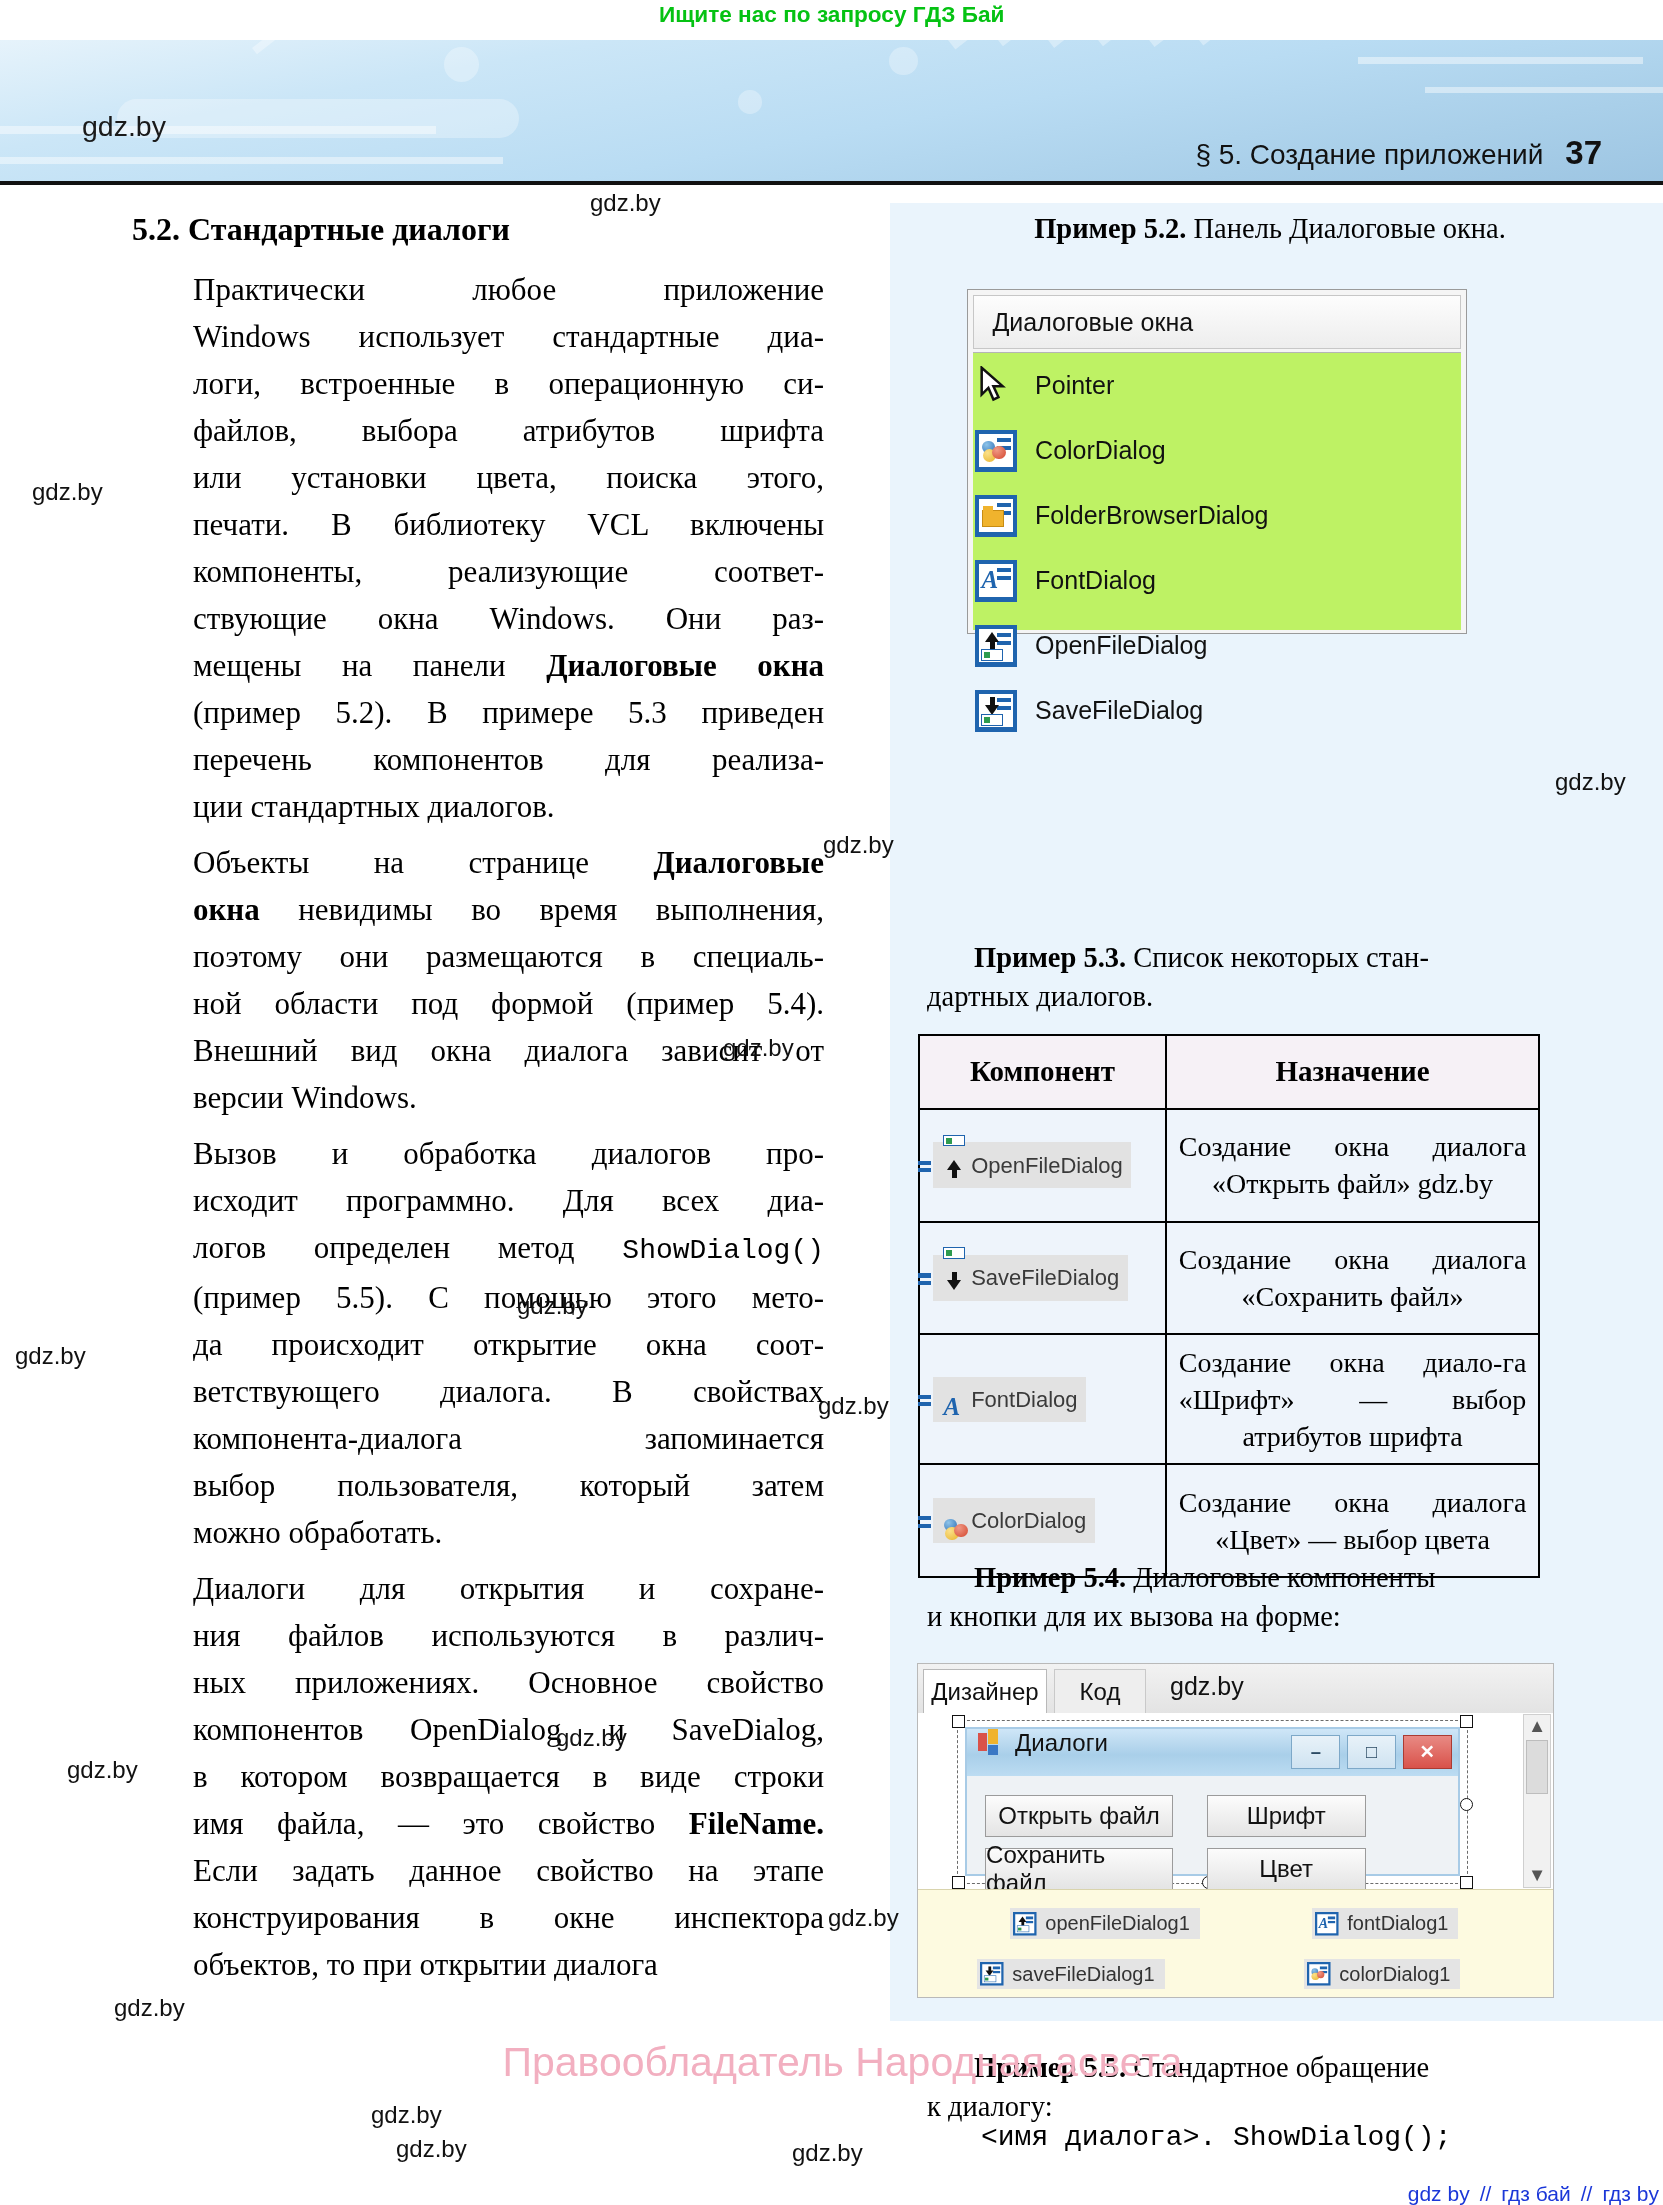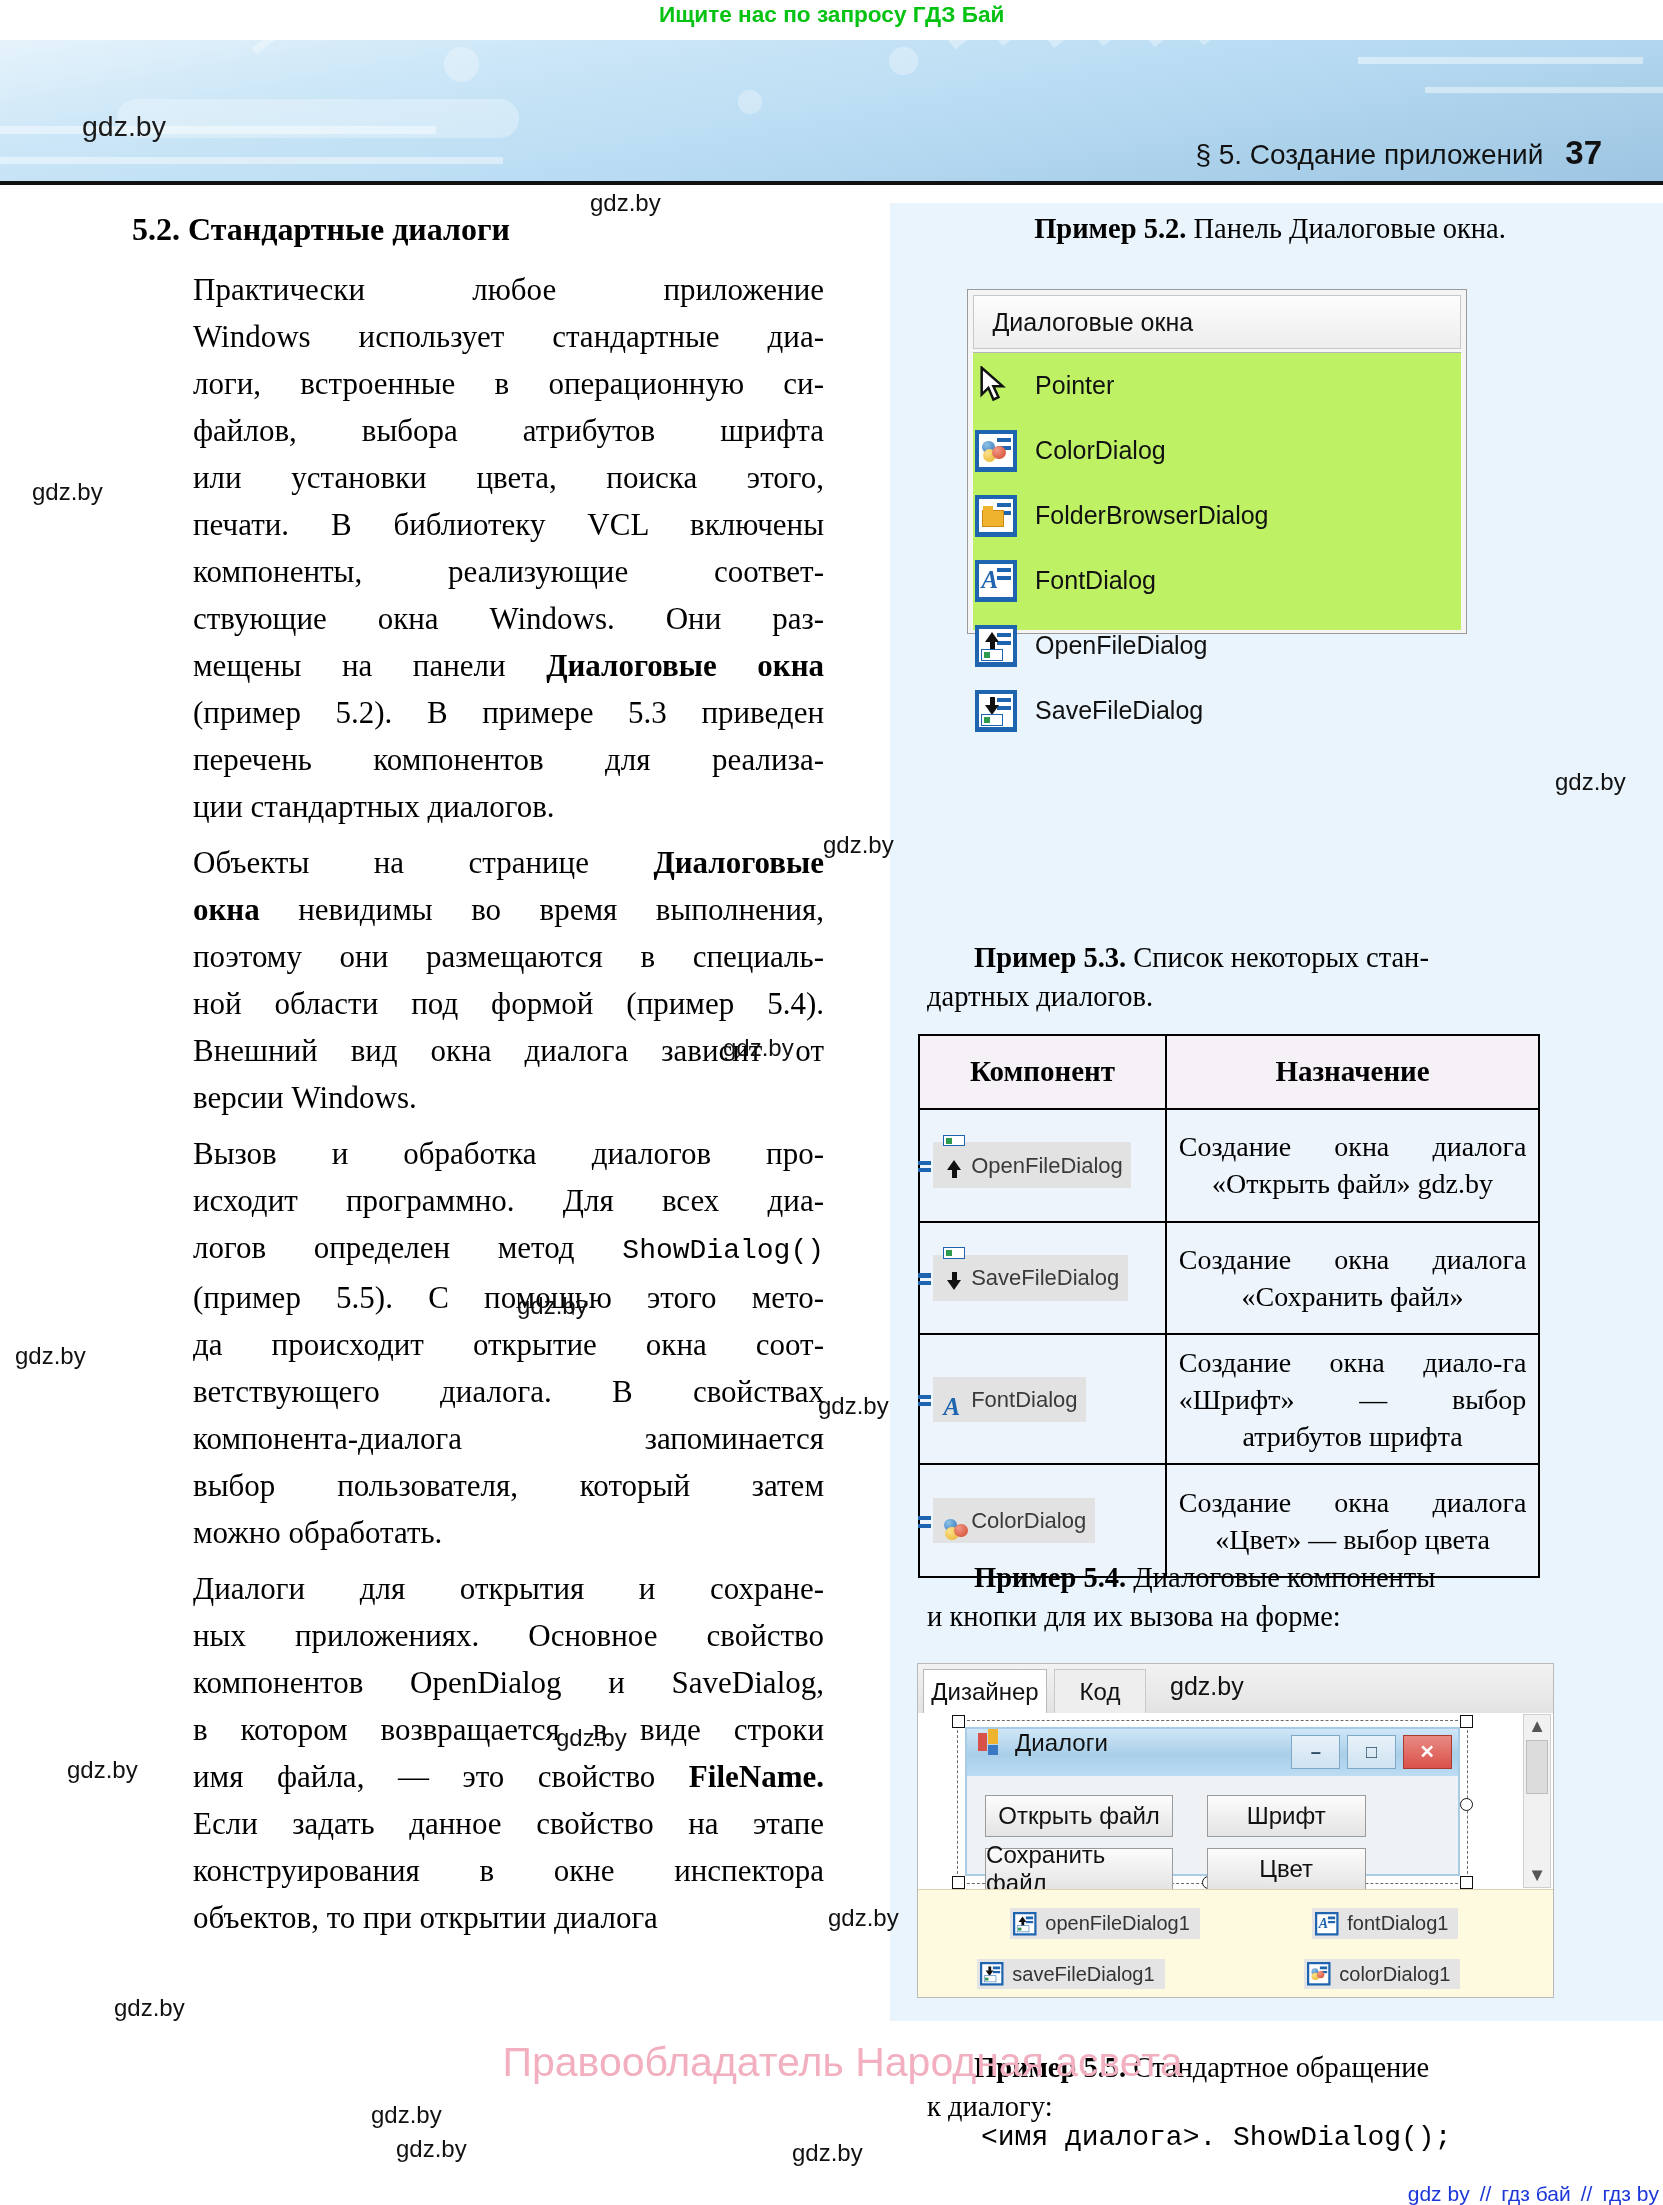--- a/index.html
+++ b/index.html
@@ -306,20 +306,21 @@
       <span class="jline">(пример 5.5). С помощью этого мето-</span>
       <span class="jline">да происходит открытие окна соот-</span>
       <span class="jline">ветствующего диалога. В свойствах</span>
       <span class="jline">компонента-диалога запоминается</span>
       <span class="jline">выбор пользователя, который затем</span>
       <span class="jlast">можно обработать.</span>
     </p>
 
     <p>
       <span class="jline jfirst">Диалоги для открытия и сохране-</span>
+      <span class="jline">ния файлов используются в различ-</span>
       <span class="jline">ных приложениях. Основное свойство</span>
       <span class="jline">компонентов OpenDialog и SaveDialog,</span>
       <span class="jline">в котором возвращается в виде строки</span>
       <span class="jline">имя файла, — это свойство <b>FileName.</b></span>
       <span class="jline">Если задать данное свойство на этапе</span>
       <span class="jline">конструирования в окне инспектора</span>
       <span class="jlast">объектов, то при открытии диалога</span>
     </p>
   </div>
 

